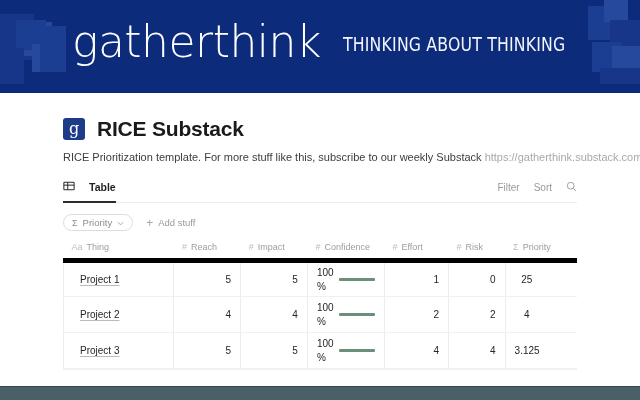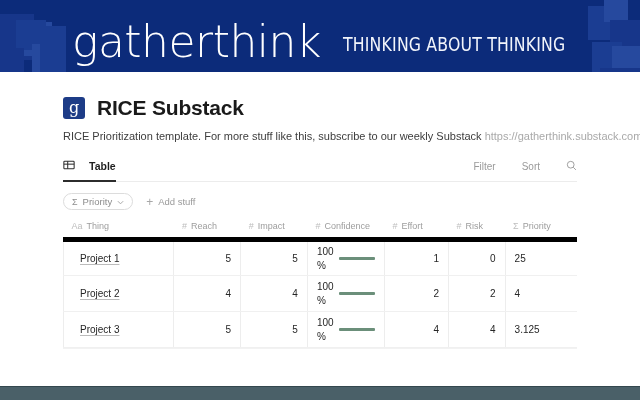--- a/index.html
+++ b/index.html
@@ -7,21 +7,21 @@
   body {
     font-family:"Liberation Sans", sans-serif;
     background:#ffffff;
     overflow:hidden;
     position:relative;
   }
 
   
   .banner {
     position:relative;
-    height:72px;
+    height:93px;
     background:#0c2b7a;
     overflow:hidden;
   }
   .sq { position:absolute; background:#1b3d92; }
   .sq.d { background:#17368a; }
   .sq.l { background:#26499e; }
 
   .brandwrap {
     position:absolute;
     left:72px; top:0;
@@ -97,21 +97,21 @@
   }
   .tab {
     display:flex;
     align-items:center;
     gap:14px;
     padding-bottom:5px;
     border-bottom:2px solid #2c2c2c;
     margin-bottom:-1px;
   }
   .tab-label { font-size:10.5px; font-weight:bold; color:#1e1e1e; }
-  .tools { display:flex; align-items:center; gap:26px; padding-bottom:6px; }
+  .tools { display:flex; align-items:center; gap:14px; padding-bottom:6px; }
   .tool { font-size:10px; color:#9a9a9a; }
 
   
   .filterbar {
     margin-top:11px;
     display:flex;
     align-items:center;
     gap:13px;
     height:17px;
   }
@@ -151,21 +151,21 @@
     height:36px;
     border-bottom:1px solid #f0f0f0;
     border-right:1px solid #ededed;
     font-size:10px;
     color:#262626;
     padding:0 9px;
     vertical-align:middle;
   }
   .tbl td:first-child { border-left:1px solid #ededed; }
   .tbl td.num { text-align:right; }
-  .tbl td.pri { border-right:none; padding-right:38px; }
+  .tbl td.pri { text-align:center; border-right:none; padding-right:38px; }
   .thing { text-decoration:underline; text-underline-offset:2px; text-decoration-color:#bbb;padding-left:7px; }
 
   .conf { display:flex; align-items:center; }
   .conf-val {
     font-size:10px; color:#262626;
     width:22px; line-height:1.35; text-align:left;
   }
   .bar { flex:1; height:3px; background:#6b8f7a; border-radius:1px; max-width:48px; }
 
   .tbl-end { border-bottom:1px solid #f2f2f2; width:100%; height:0; }

